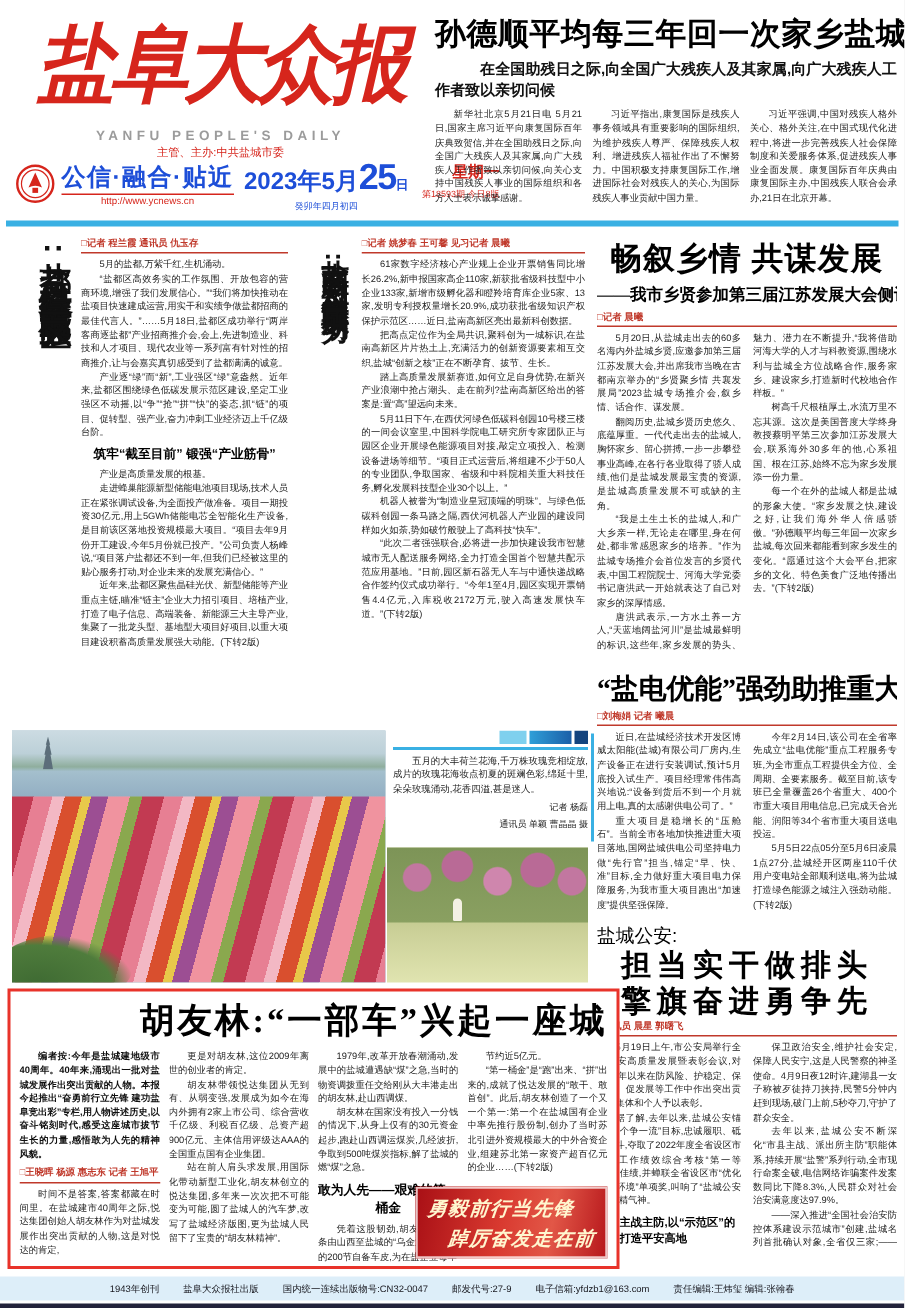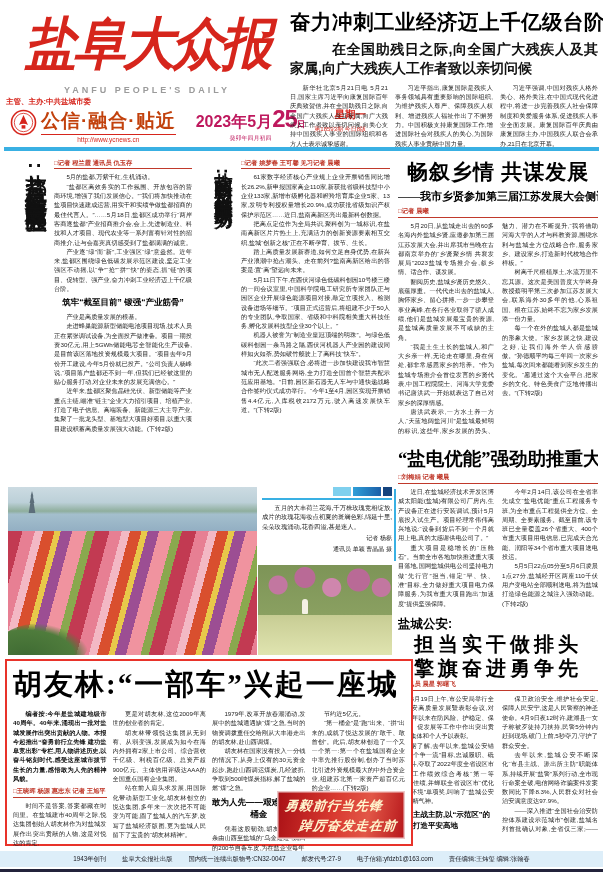--- a/index.html
+++ b/index.html
@@ -6,42 +6,42 @@
   html,body { background:#f2f2f2; }
   body { font-family:"Liberation Sans","DejaVu Sans",sans-serif; }
   .page { position:relative; width:603px; height:872px; background:#fff; margin:0 auto; overflow:hidden; }
 
   
   .brand { position:absolute; left:6px; top:4px; width:282px; text-align:center;
            font-family:"Liberation Serif","DejaVu Serif",serif; font-weight:bold; font-style:italic;
            font-size:52px; line-height:1.45; color:#d6251c; letter-spacing:-3px; transform:scaleY(1.08); transform-origin:top; }
   .brand-en { position:absolute; left:6px; top:85px; width:282px; text-align:center;
               font-size:9px; font-weight:bold; letter-spacing:3px; color:#9b9b9b; }
-  .organizer { position:absolute; left:6px; top:97px; width:282px; text-align:left;
-               font-size:7.5px; font-weight:bold; color:#d6251c; }
+  .organizer { position:absolute; left:6px; top:97px; width:282px; text-align:center;
+               font-size:7.5px; font-weight:normal; color:#d6251c; }
   .date-row { position:absolute; left:10px; top:108px; width:288px; height:34px; display:flex; align-items:flex-start; }
   .logo { width:27px; height:27px; flex:0 0 27px; margin-top:1px; }
   .slogan-col { margin-left:4px; text-align:center; }
-  .slogan { font-size:19px; font-weight:bold; color:#c2410c; letter-spacing:1px; white-space:nowrap; }
+  .slogan { font-size:16px; font-weight:bold; color:#1d4ed8; letter-spacing:1px; white-space:nowrap; }
   .site-url { font-size:6.5px; color:#d6251c; border-top:1px solid #d6251c; padding-top:1px; }
-  .date-col { margin-left:20px; text-align:center; color:#be185d; }
+  .date-col { margin-left:7px; text-align:center; color:#1d4ed8; }
   .date-main { display:flex; align-items:baseline; font-weight:bold; white-space:nowrap; }
   .date-pre,.date-suf { font-size:8.5px; }
   .date-day { font-size:24px; line-height:0.9; letter-spacing:-1px; }
   .lunar { font-size:6px; margin-top:1px; }
   .week-col { margin-left:9px; text-align:right; color:#d6251c; }
   .weekday { font-size:10.5px; font-weight:bold; }
   .issue { font-size:6px; margin-top:3px; white-space:nowrap; }
   .cyan-rule { position:absolute; left:4px; top:147px; width:595px; height:3.5px; background:#39b0e3; }
 
   
   .lead { position:absolute; left:290px; top:8px; width:308px; }
   .lead-h { font-size:20.5px; font-weight:bold; color:#000; letter-spacing:0.5px; white-space:nowrap;
             font-family:"Liberation Sans","DejaVu Sans",sans-serif; }
-  .lead-sub { margin-top:4px; font-size:14px; font-weight:bold; line-height:1.35; text-align:justify; text-indent:3em; color:#111; }
+  .lead-sub { margin-top:4px; font-size:10px; font-weight:bold; line-height:1.35; text-align:justify; text-indent:3em; color:#111; }
   .lead-body { margin-top:5px; height:76px; overflow:hidden; column-count:3; column-gap:7px; column-fill:auto; }
 
   
   .bt { font-size:6.2px; line-height:1.5; text-align:justify; color:#1c1c1c; }
   .bt p { text-indent:2em; margin:0; }
   .byline { display:block; font-size:6.3px; font-weight:bold; color:#c0392b;
             border-bottom:1px solid #c0392b; padding-bottom:1px; margin-bottom:3px; text-indent:0; }
   .subhead { font-weight:bold; color:#000; text-align:center; margin:3px 0; text-indent:0; }
 
   
@@ -65,21 +65,21 @@
   .r-art1-sub { font-size:11px; font-weight:bold; text-align:center; margin:3px 0 3px; white-space:nowrap;
                 font-family:"Liberation Serif","DejaVu Serif",serif; }
   .cols2 { column-count:2; column-gap:8px; column-fill:auto; overflow:hidden; }
   .r-art1-body { height:218px; }
   .r-art2 { margin-top:7px; }
   .kicker2 { font-size:10.5px; font-weight:bold; color:#000; }
   .r-art2-h { font-family:"Liberation Serif","DejaVu Serif",serif; font-size:18.5px; font-weight:bold;
               white-space:nowrap; margin:1px 0 2px; }
   .r-art2-body { height:122px; }
   .r-art3 { margin-top:7px; }
-  .kicker3 { font-size:12.5px; font-weight:bold; color:#000; }
+  .kicker3 { font-size:12.5px; font-weight:normal; color:#000; }
   .r-art3-h { font-family:"Liberation Serif","DejaVu Serif",serif; font-size:20px; font-weight:bold;
               text-align:center; letter-spacing:4px; line-height:1.18; white-space:nowrap; }
   .r-art3-body { height:146px; }
   .sh-gongan { font-size:7.5px; text-align:left; text-indent:0; }
 
   
   .photo-main { position:absolute; left:8px; top:487px; width:249px; height:168px; overflow:hidden; background:#9fb9c8; }
   .photo-sky { position:absolute; left:0; top:0; width:100%; height:26%;
                background:linear-gradient(180deg,#ccdbe2 0%,#bcd0d8 35%,#8fae9d 55%,#a4bfcd 62%,#93afc3 100%); }
   .photo-tower { position:absolute; left:18px; top:4px; width:12px; height:22px; background:#5c6e7a;
@@ -104,22 +104,22 @@
                    radial-gradient(circle at 35% 25%,#b96a96 0 10px,transparent 11px),
                    radial-gradient(circle at 55% 45%,#cf86ad 0 9px,transparent 10px),
                    radial-gradient(circle at 75% 30%,#b96a96 0 11px,transparent 12px),
                    radial-gradient(circle at 92% 45%,#c277a0 0 9px,transparent 10px),
                    linear-gradient(180deg,#7d9457 0%,#8aa061 100%); }
   .ps-figure { position:absolute; left:44px; top:34px; width:6px; height:15px; background:#f4f1e4; border-radius:3px 3px 1px 1px; }
 
   
   .feature { position:absolute; left:5px; top:659px; width:408px; height:187px;
              border:2.5px solid #e8332a; background:#fff; padding:3px 6px; }
-  .feature-h { font-family:"Liberation Serif","DejaVu Serif",serif; font-size:29px; font-weight:bold;
-               text-align:left; letter-spacing:2px; white-space:nowrap; margin:1px 0 4px; }
+  .feature-h { font-family:"Liberation Serif","DejaVu Serif",serif; font-size:23px; font-weight:bold;
+               text-align:right; letter-spacing:2px; white-space:nowrap; margin:1px 0 4px; }
   .feature-cols { display:flex; gap:6px; height:142px; overflow:hidden; }
   .fcol { flex:1 1 0; overflow:hidden; }
   .intro { font-weight:bold; color:#101010; text-indent:2em; }
   .sh-feature { font-size:8.5px; margin:3px 0; }
   .banner { position:absolute; right:6px; bottom:5px; width:128px; height:48px;
             background:linear-gradient(100deg,#a80f15 0%,#d93a30 45%,#e25747 70%,#b5151a 100%);
             box-shadow:inset 0 0 0 1.5px rgba(255,255,255,0.75); overflow:hidden; }
   .banner-l1,.banner-l2 { font-family:"Liberation Serif","DejaVu Serif",serif; font-style:italic; font-weight:bold;
             color:#fff6cf; font-size:13px; letter-spacing:1px; white-space:nowrap; transform:skewX(-6deg); }
   .banner-l1 { margin:6px 0 0 8px; }
@@ -159,21 +159,21 @@
       </div>
       <div class="lunar">癸卯年四月初四</div>
     </div>
     <div class="week-col">
       <div class="weekday">星期一</div>
       <div class="issue">第18593期  今日8版</div>
     </div>
   </div>
 
   <div class="lead">
-    <div class="lead-h">奋力冲刺工业经济迈上千亿级台阶</div>
+    <div class="lead-h">孙德顺平均每三年回一次家乡盐城</div>
     <div class="lead-sub">在全国助残日之际,向全国广大残疾人及其家属,向广大残疾人工作者致以亲切问候</div>
     <div class="lead-body bt">
         <p>新华社北京5月21日电 5月21日,国家主席习近平向康复国际百年庆典致贺信,并在全国助残日之际,向全国广大残疾人及其家属,向广大残疾人工作者致以亲切问候,向关心支持中国残疾人事业的国际组织和各方人士表示诚挚感谢。</p>
         <p>习近平指出,康复国际是残疾人事务领域具有重要影响的国际组织,为维护残疾人尊严、保障残疾人权利、增进残疾人福祉作出了不懈努力。中国积极支持康复国际工作,增进国际社会对残疾人的关心,为国际残疾人事业贡献中国力量。</p>
         <p>习近平强调,中国对残疾人格外关心、格外关注,在中国式现代化进程中,将进一步完善残疾人社会保障制度和关爱服务体系,促进残疾人事业全面发展。康复国际百年庆典由康复国际主办,中国残疾人联合会承办,21日在北京开幕。</p>
       </div>
   </div>
 
   <div class="cyan-rule"></div>
 

